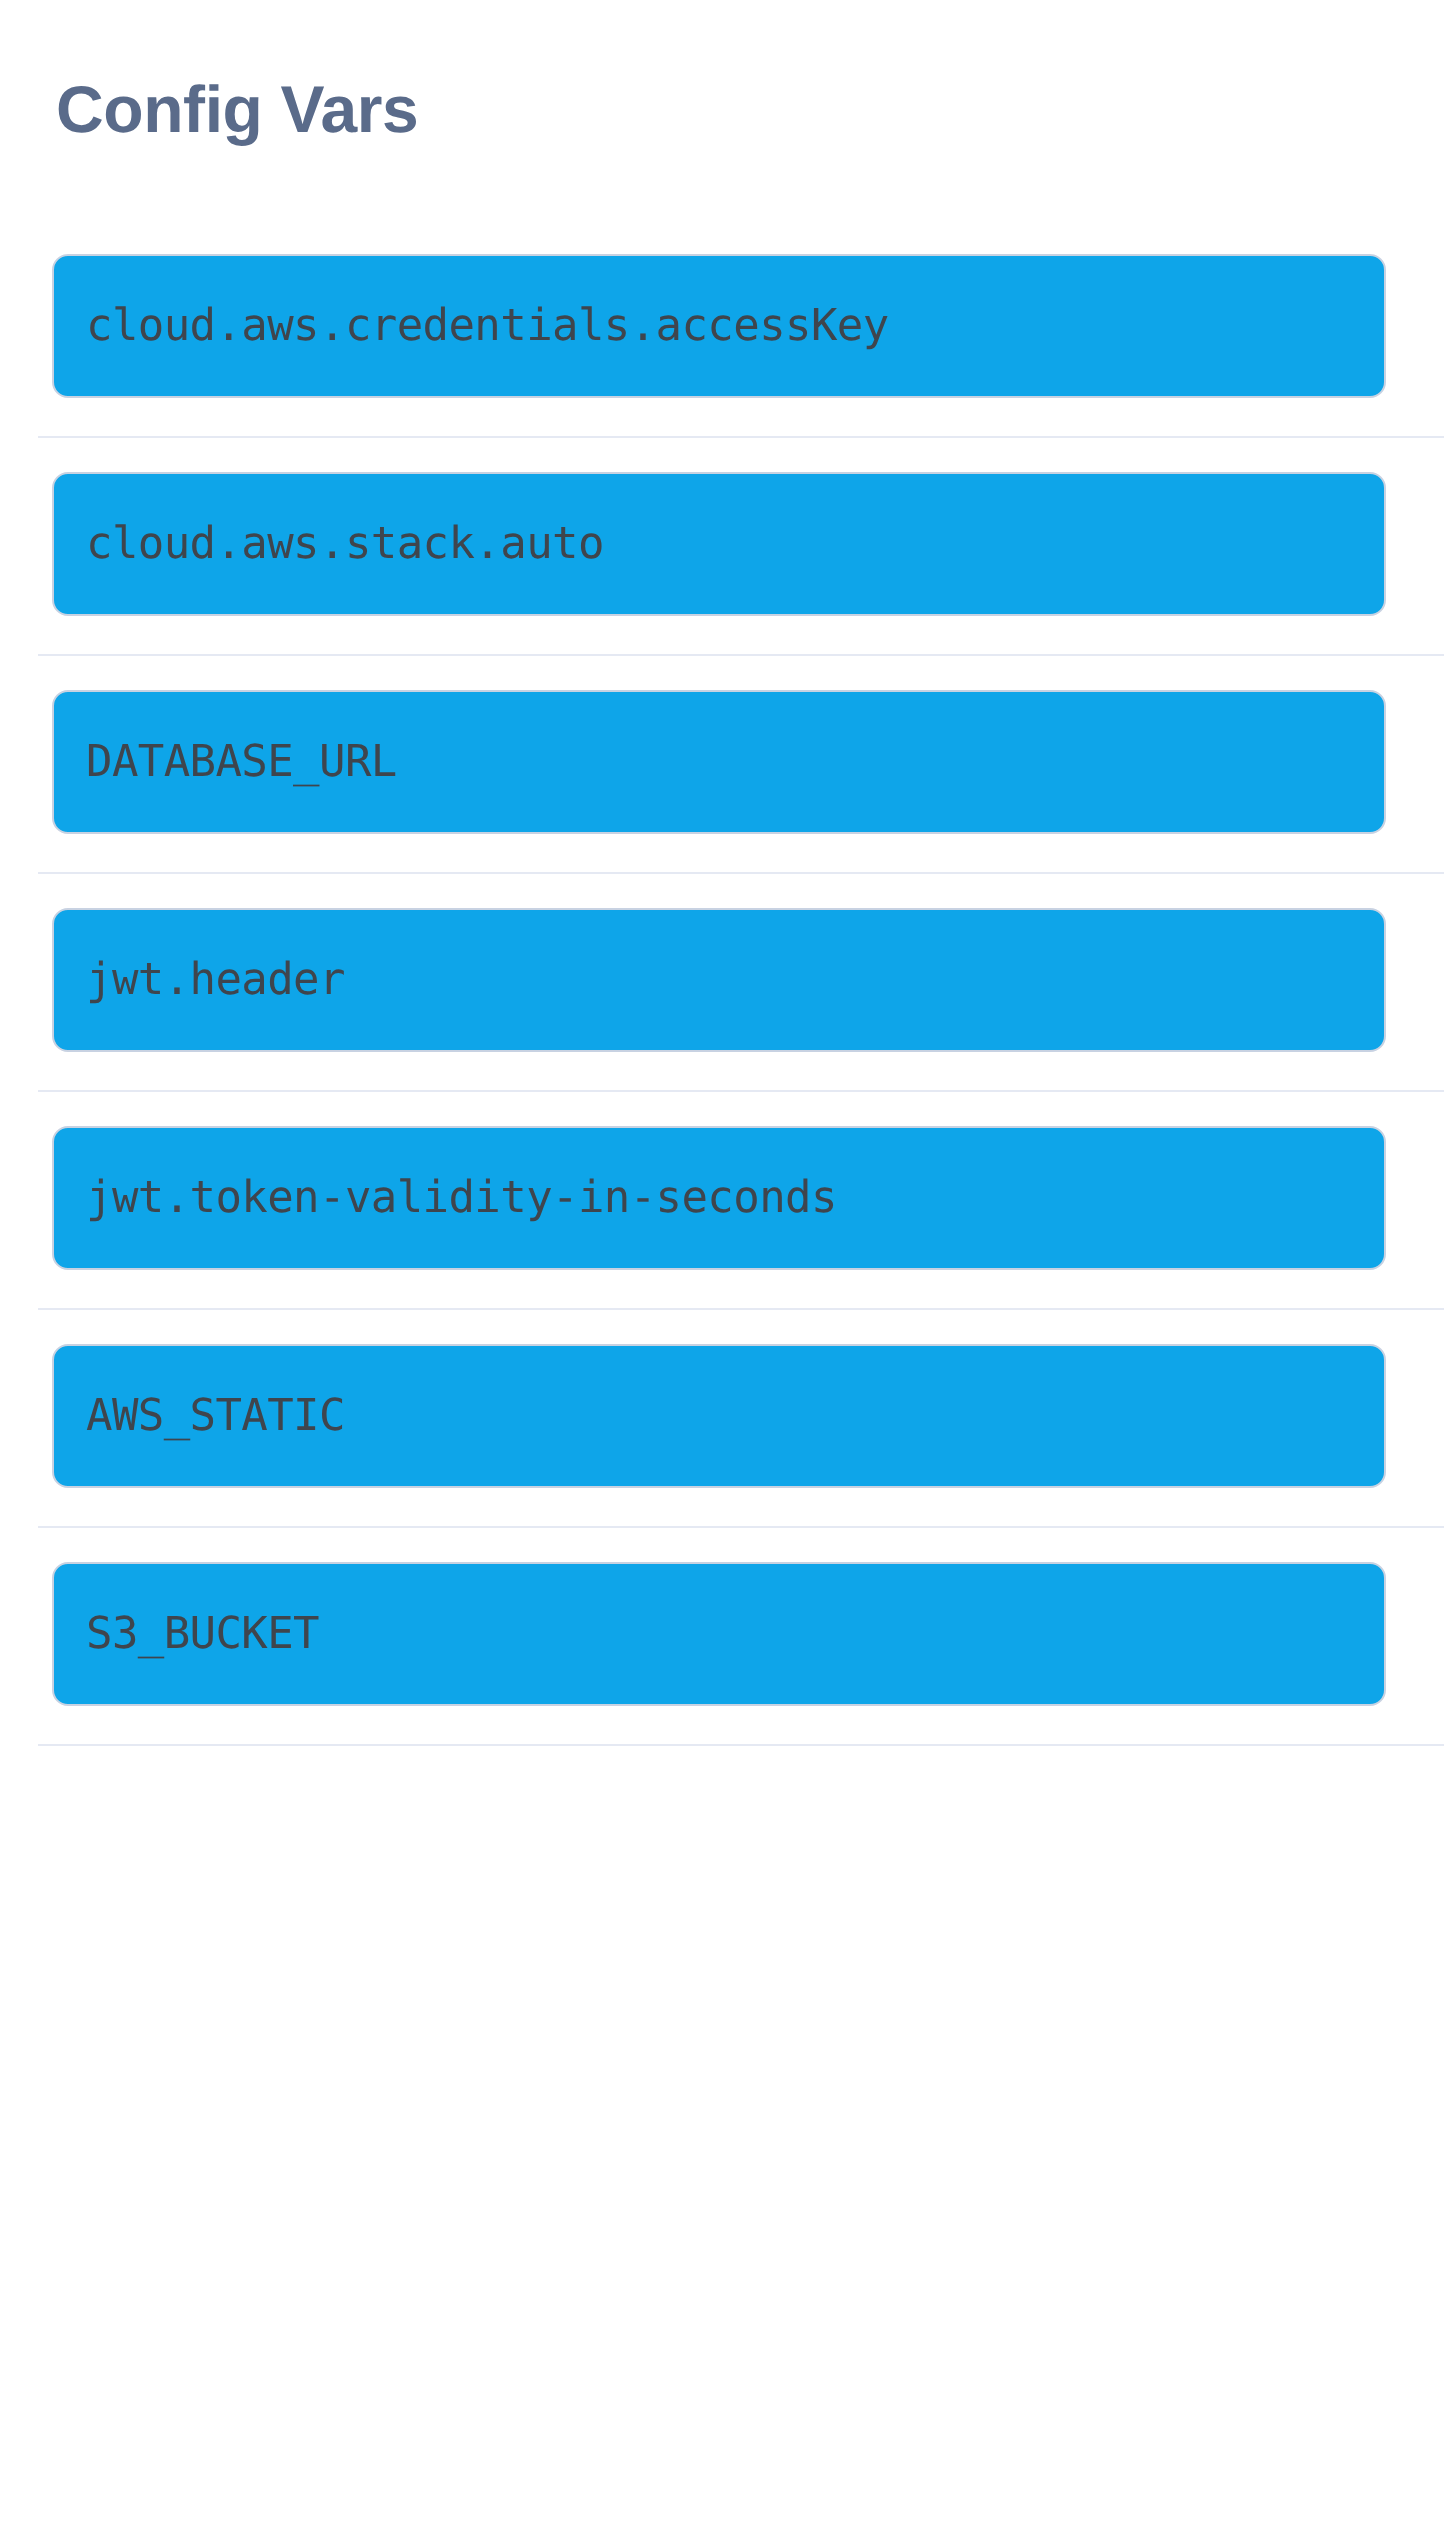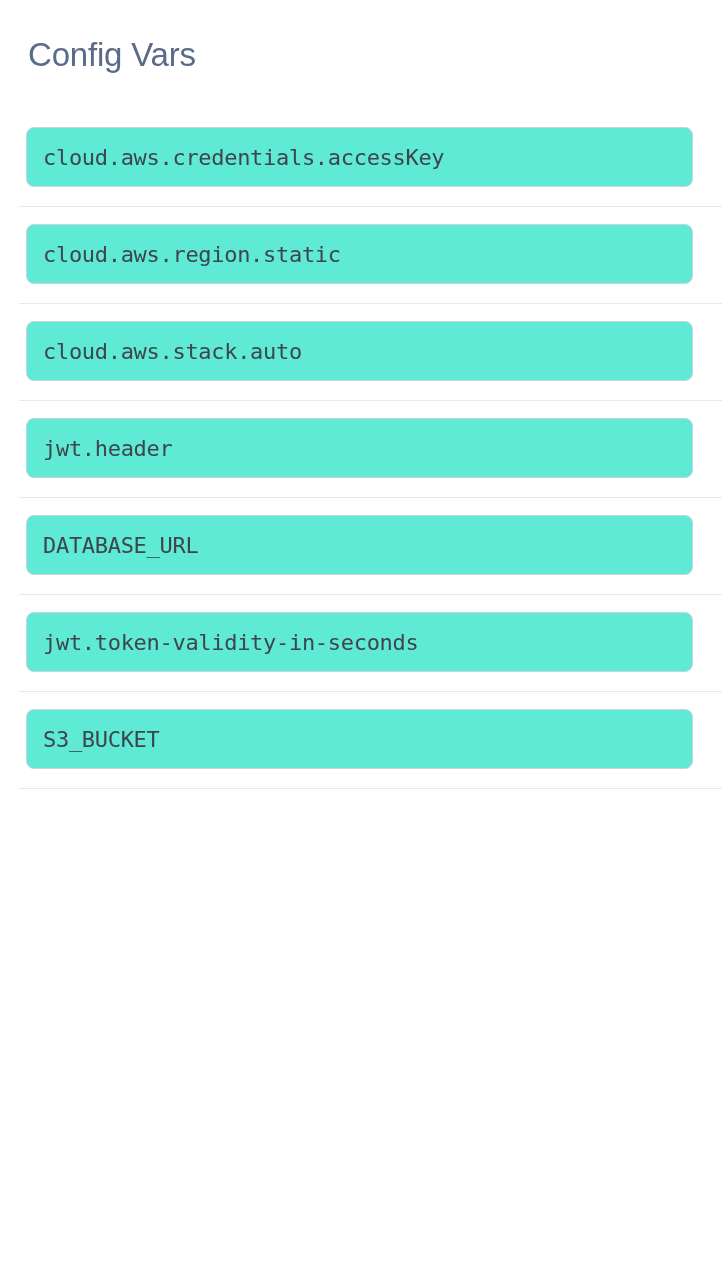--- a/index.html
+++ b/index.html
@@ -13,72 +13,72 @@
     overflow: hidden;
     font-family: "Liberation Sans", sans-serif;
   }
   .page {
     padding-top: 38px;
   }
   .page-title {
     margin: 0 0 0 28px;
     font-size: 33px;
     line-height: 33px;
-    font-weight: 400;
+    font-weight: 700;
     letter-spacing: -0.2px;
     color: #5a6b8a;
     font-family: "Liberation Sans", sans-serif;
   }
   .rows {
     margin: 39px 0 0 19px;
     width: 703px;
   }
   .row {
     padding: 17px 0 19px 0;
     border-bottom: 1.5px solid #e5e9f3;
   }
   .config-input {
     display: block;
     box-sizing: border-box;
     width: 667px;
-    height: 60px;
+    height: 72px;
     margin-left: 7px;
     padding: 0 16px;
     border: 1.5px solid #c8d2e2;
     border-radius: 8px;
-    background: #5eead4;
+    background: #0ea5e9;
     color: #3f454d;
     font-family: "DejaVu Sans Mono", monospace;
     font-size: 22px;
     letter-spacing: -0.3px;
     outline: none;
   }
 </style>
 </head>
 <body>
 
 <div class="page">
   <h2 class="page-title">Config Vars</h2>
 
   <div class="rows">
     <div class="row">
       <input class="config-input" type="text" spellcheck="false" value="cloud.aws.credentials.accessKey" style="">
     </div>
     <div class="row">
-      <input class="config-input" type="text" spellcheck="false" value="cloud.aws.region.static" style="">
+      <input class="config-input" type="text" spellcheck="false" value="cloud.aws.stack.auto" style="">
     </div>
     <div class="row">
-      <input class="config-input" type="text" spellcheck="false" value="cloud.aws.stack.auto" style="">
+      <input class="config-input" type="text" spellcheck="false" value="DATABASE_URL" style="">
     </div>
     <div class="row">
       <input class="config-input" type="text" spellcheck="false" value="jwt.header" style="">
     </div>
     <div class="row">
-      <input class="config-input" type="text" spellcheck="false" value="DATABASE_URL" style="">
+      <input class="config-input" type="text" spellcheck="false" value="jwt.token-validity-in-seconds" style="">
     </div>
     <div class="row">
-      <input class="config-input" type="text" spellcheck="false" value="jwt.token-validity-in-seconds" style="">
+      <input class="config-input" type="text" spellcheck="false" value="AWS_STATIC" style="">
     </div>
     <div class="row">
       <input class="config-input" type="text" spellcheck="false" value="S3_BUCKET" style="">
     </div>
   </div>
 </div>
 
 </body></html>

